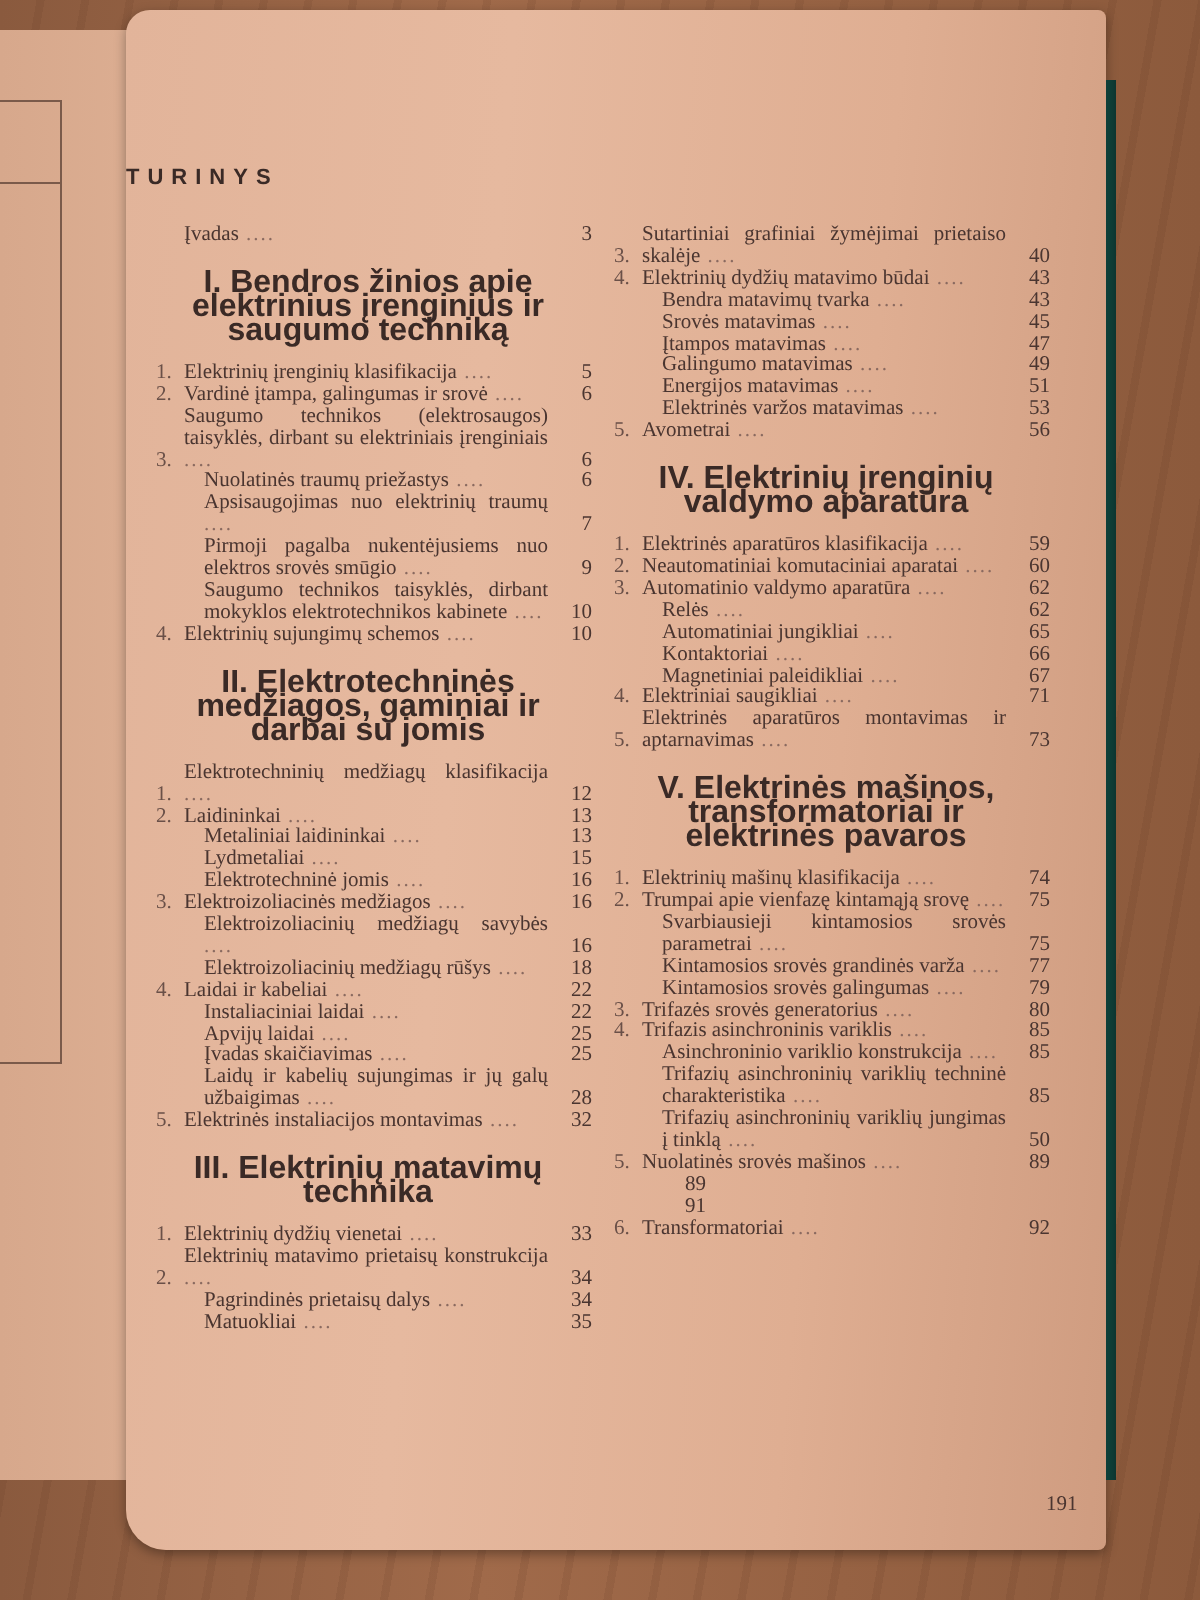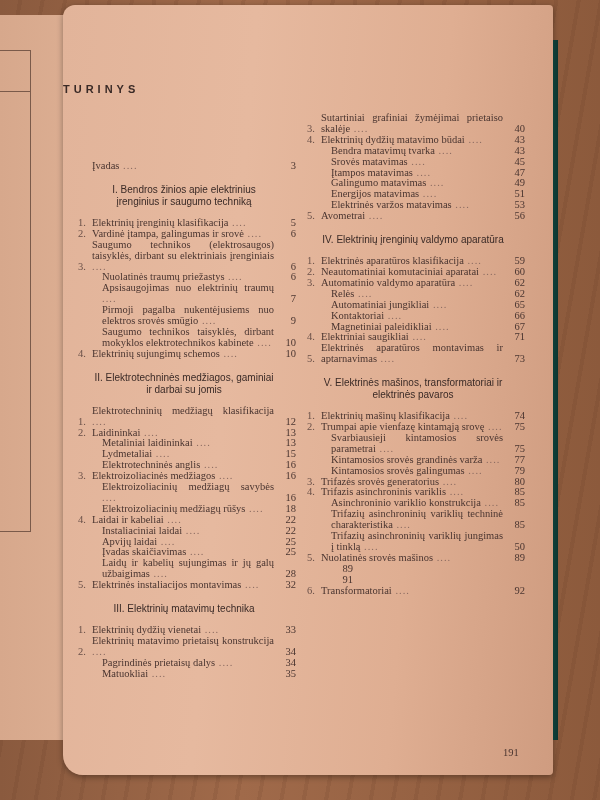--- a/index.html
+++ b/index.html
@@ -27,34 +27,34 @@
     background: linear-gradient(95deg, #e2b49a 0%, #e6b99f 35%, #dfae92 70%, #cf9c80 100%);
     border-radius: 12px 4px 4px 20px;
     box-shadow: 0 2px 6px rgba(0,0,0,0.35);
   }
   .title {
     position:absolute; left:0; width:490px; top:78px; 
     font-family: "Liberation Sans", sans-serif; font-weight:bold;
     font-size:11px; letter-spacing:4px; color:#3a2a26;
   }
   .col { position:absolute; top:108px; width:218px; color:#4a3530; font-size:10.5px; line-height:10.9px; }
-  .col.left { left:15px;margin-top:48px; }
+  .col.left { left:15px; }
   .col.right { left:244px; width:218px; }
   .entry { display:flex; align-items:flex-end; }
   .entry .num { width:14px; flex:none; color:#6a5048; }
   .entry .txt { flex:1; text-align:justify; }
   .entry .page-no { width:22px; flex:none; text-align:right; }
   .entry.sub .num { width:24px; }
   .dots { letter-spacing:1px; color:#8a6a60; }
   .section-head {
-    font-family: "Liberation Sans", sans-serif; font-weight:normal;
-    text-align:center; font-size:10px; line-height:12px; color:#3a2a26;
+    font-family: "Liberation Sans", sans-serif; font-weight:bold;
+    text-align:center; font-size:16px; line-height:12px; color:#3a2a26;
     margin: 12px 20px 10px 14px;
   }
-  .folio { position:absolute; left:440px; top:742px; font-size:10.5px; color:#4a3530; }
+  .folio { position:absolute; left:460px; top:742px; font-size:10.5px; color:#4a3530; }
 </style>
 </head>
 <body>
 
 <div class="table-top"></div>
 <div class="left-page">
   <div class="box">
       <div class="line"></div>
     </div>
 </div>
@@ -125,21 +125,21 @@
         <span class="txt"><span class="">Metaliniai laidininkai</span><span class="dots"> ....</span></span>
         <span class="page-no">13</span>
       </div>
       <div class="entry sub">
         <span class="num"></span>
         <span class="txt"><span class="">Lydmetaliai</span><span class="dots"> ....</span></span>
         <span class="page-no">15</span>
       </div>
       <div class="entry sub">
         <span class="num"></span>
-        <span class="txt"><span class="">Elektrotechninės anglis</span><span class="dots"> ....</span></span>
+        <span class="txt"><span class="">Elektrotechninė jomis</span><span class="dots"> ....</span></span>
         <span class="page-no">16</span>
       </div>
       <div class="entry">
         <span class="num">3.</span>
         <span class="txt"><span class="">Elektroizoliacinės medžiagos</span><span class="dots"> ....</span></span>
         <span class="page-no">16</span>
       </div>
       <div class="entry sub">
         <span class="num"></span>
         <span class="txt"><span class="">Elektroizoliacinių medžiagų savybės</span><span class="dots"> ....</span></span>

